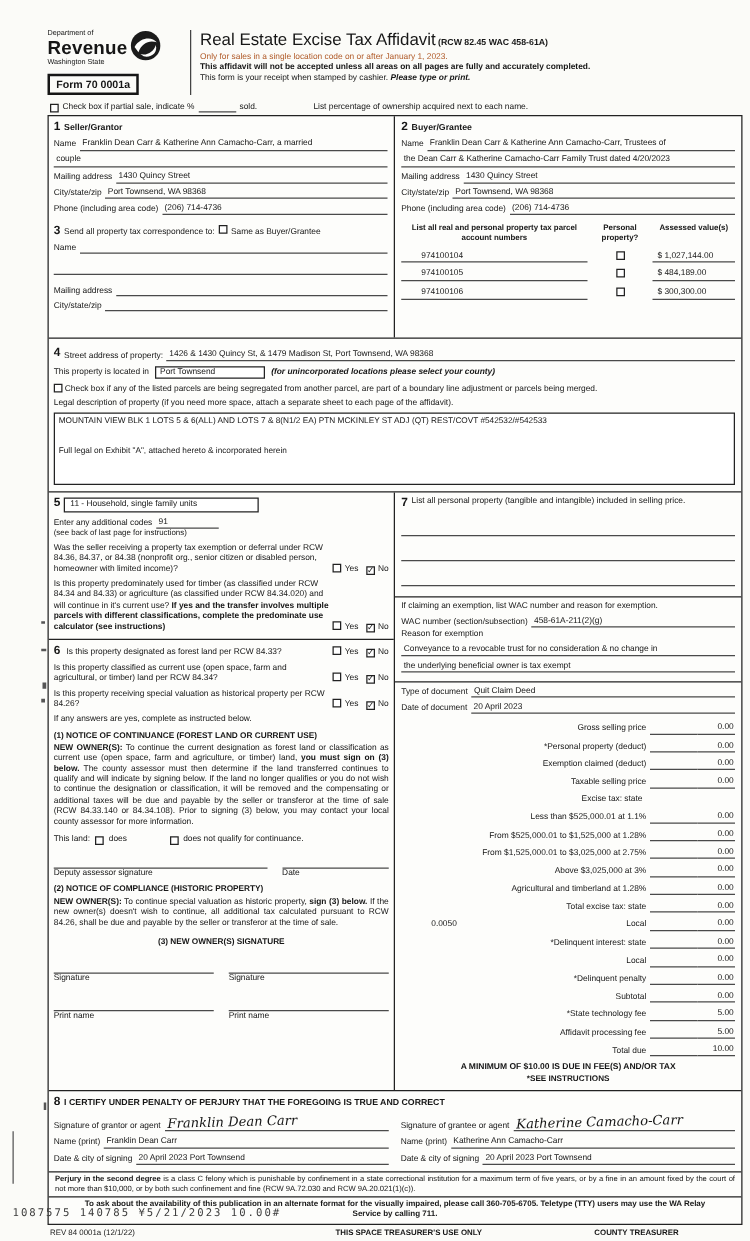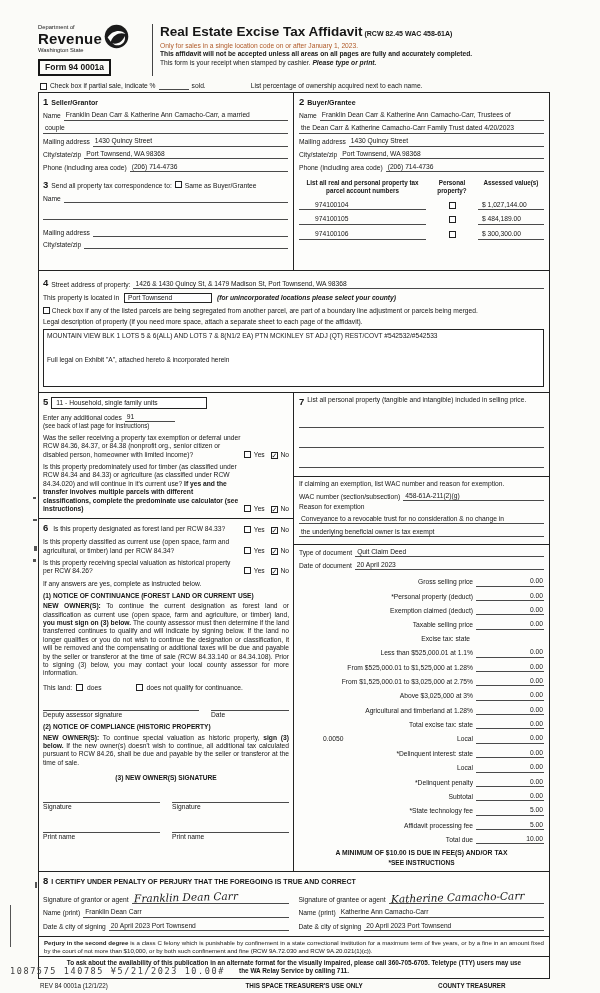--- a/index.html
+++ b/index.html
@@ -6,35 +6,35 @@
   html,body { width:600px; height:993px; }
   body {
     background:#fbfbf8;
     font-family:"Liberation Sans","DejaVu Sans",sans-serif;
     color:#161616;
     font-size:6.7px;
     line-height:1.25;
     position:relative;
     overflow:hidden;
   }
-  .formcol { position:absolute; left:38px; top:24px; width:512px; }
+  .formcol { position:absolute; left:38px; top:24px; width:556px; }
 
   
   .header { display:flex; margin-bottom:5px; }
   .logo-col { width:112px; flex:0 0 112px; }
   .logo-row { display:flex; align-items:flex-start; }
   .dept-small { font-size:5.8px; }
   .dept-name { font-size:15px; font-weight:bold; letter-spacing:.2px; line-height:1; }
   .dept-sub { font-size:5.8px; margin-top:1px; }
   .logo-circle { width:25px; height:25px; margin-left:2px; flex:0 0 25px; }
   .form-no { display:inline-block; border:2px solid #161616; font-weight:bold; font-size:8.5px; padding:1px 5px; margin-top:5px; }
   .vr { width:1px; background:#444; height:52px; margin:0 7px 0 2px; }
   .title-col { flex:1; }
   .title-line { white-space:nowrap; }
-  .title { font-size:13.5px; font-weight:bold; }
+  .title { font-size:13.5px; font-weight:normal; }
   .title-code { font-size:7px; font-weight:bold; }
   .orange { color:#b05a28; margin-top:1px; }
   .boldline { font-weight:bold; }
   .itbold { font-weight:bold; font-style:italic; }
 
   
   .partial { display:flex; align-items:flex-end; margin:3px 0 2px 2px; }
   .partial > span { margin-right:3px; }
   .own-note { margin-left:42px; }
 
@@ -143,21 +143,21 @@
           <div class="dept-small">Department of</div>
           <div class="dept-name">Revenue</div>
           <div class="dept-sub">Washington State</div>
         </div>
         <svg class="logo-circle" viewBox="0 0 24 24">
           <circle cx="12" cy="12" r="11.3" fill="#1b1b1b"></circle>
           <path d="M3.5 13 C8 5.5 17 5 20.5 9.5 C15 7.5 9 10 6.5 17 Z" fill="#fdfdfb"></path>
           <path d="M8 18.5 C13 20 18.5 16.5 19.8 11.5 C21.6 17.5 16 21.6 10.5 20.2 Z" fill="#fdfdfb"></path>
         </svg>
       </div>
-      <div class="form-no">Form 94 0001a</div>
+      <div class="form-no">Form 70 0001a</div>
     </div>
     <div class="vr"></div>
     <div class="title-col">
       <div class="title-line">
         <span class="title">Real Estate Excise Tax Affidavit</span>
         <span class="title-code">(RCW 82.45 WAC 458-61A)</span>
       </div>
       <div class="orange">Only for sales in a single location code on or after January 1, 2023.</div>
       <div class="boldline">This affidavit will not be accepted unless all areas on all pages are fully and accurately completed.</div>
       <div>

